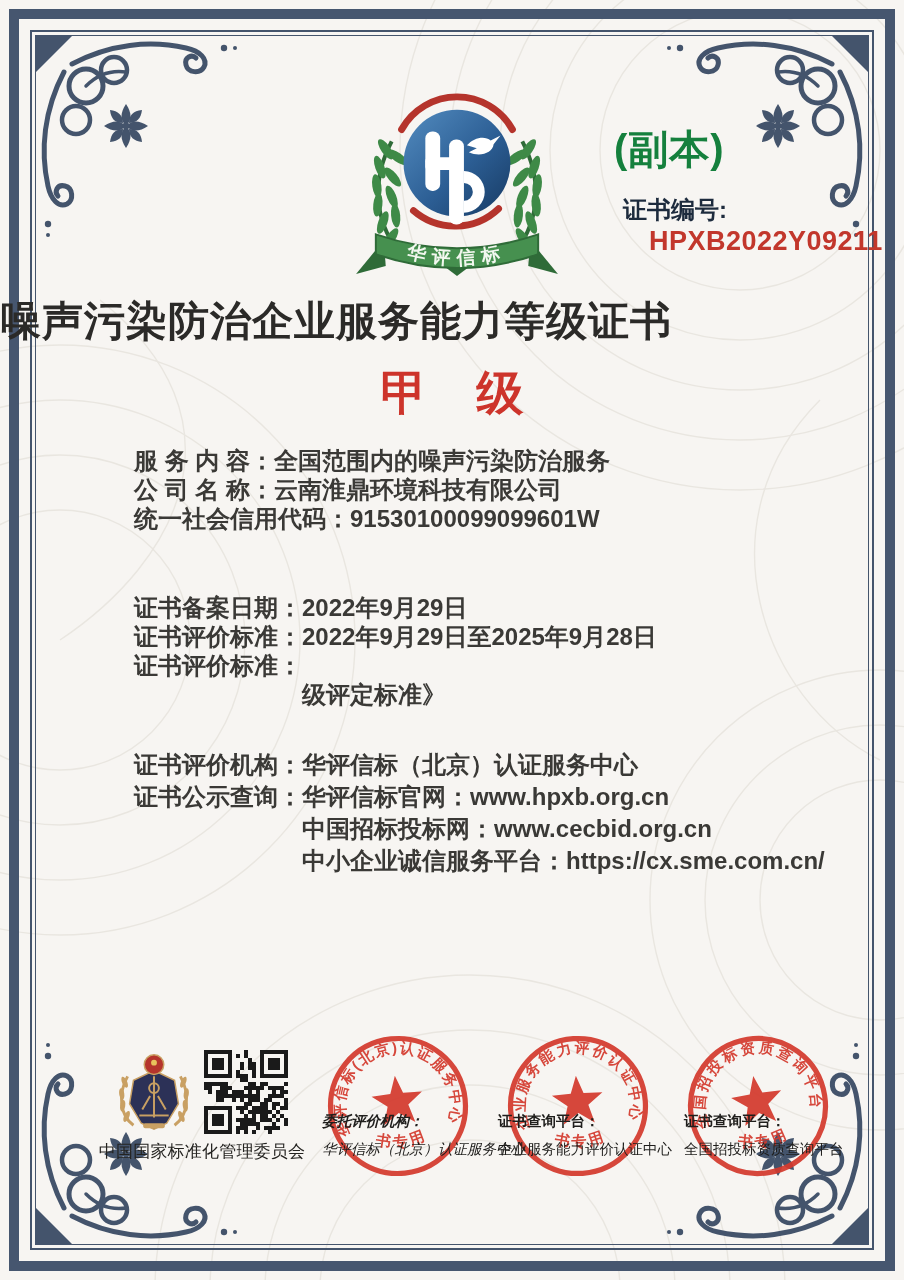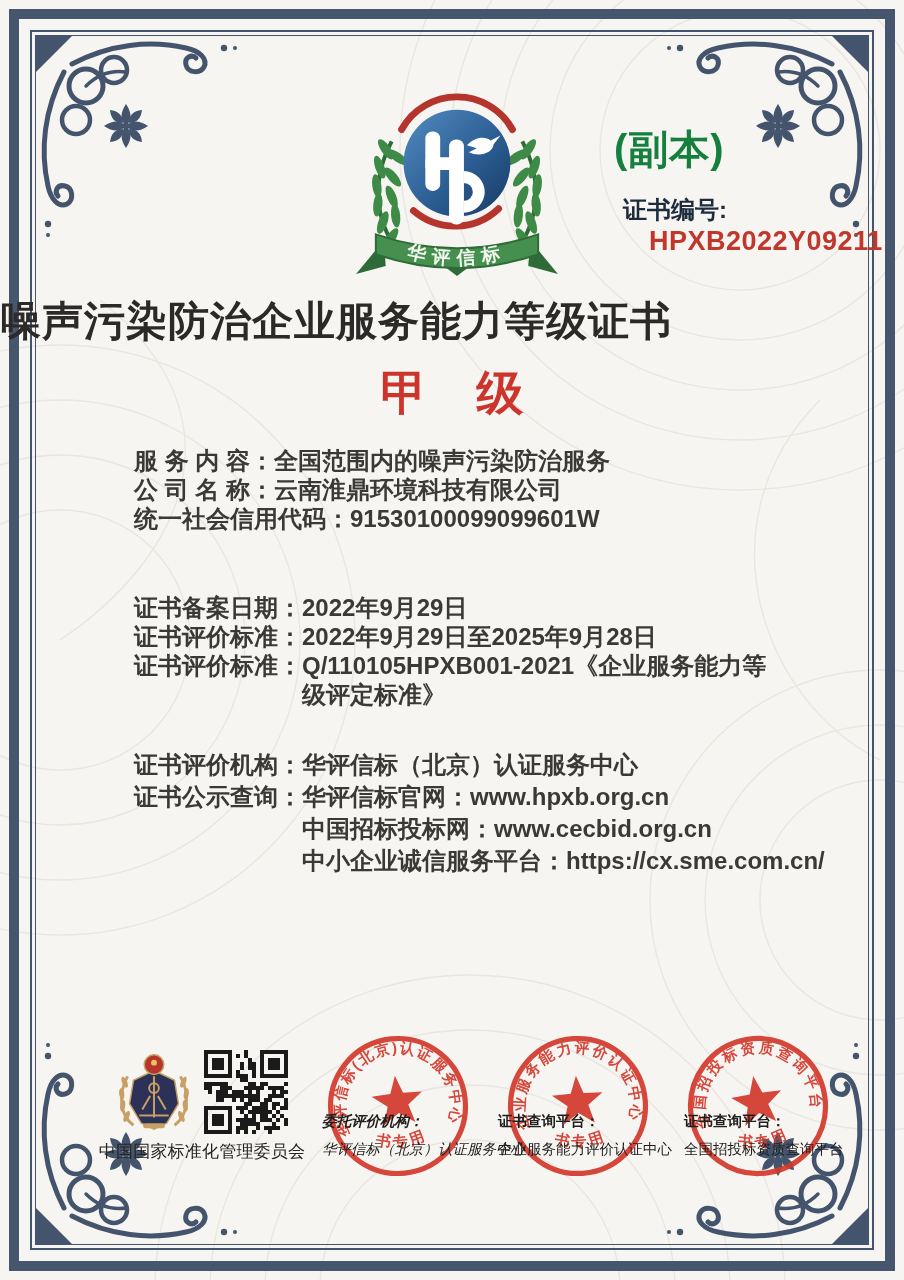--- a/index.html
+++ b/index.html
@@ -206,21 +206,21 @@
 
   <div class="block b1">
     <div class="row"><span class="lab">服 务 内 容：</span><span>全国范围内的噪声污染防治服务</span></div>
     <div class="row"><span class="lab">公 司 名 称：</span><span>云南淮鼎环境科技有限公司</span></div>
     <div class="row"><span class="lab">统一社会信用代码：</span><span>91530100099099601W</span></div>
   </div>
 
   <div class="block b2">
     <div class="row"><span class="lab">证书备案日期：</span><span>2022年9月29日</span></div>
     <div class="row"><span class="lab">证书评价标准：</span><span>2022年9月29日至2025年9月28日</span></div>
-    <div class="row"><span class="lab">证书评价标准：</span><span>Q/110105HPXB001-2021《企业服务能力等</span></div>
+    <div class="row"><span class="lab">证书评价标准：</span></div>
     <div class="row indent"><span>级评定标准》</span></div>
   </div>
 
   <div class="block b3">
     <div class="row"><span class="lab">证书评价机构：</span><span>华评信标（北京）认证服务中心</span></div>
     <div class="row"><span class="lab">证书公示查询：</span><span>华评信标官网：www.hpxb.org.cn</span></div>
     <div class="row indent"><span>中国招标投标网：www.cecbid.org.cn</span></div>
     <div class="row indent"><span>中小企业诚信服务平台：https://cx.sme.com.cn/</span></div>
   </div>
 

